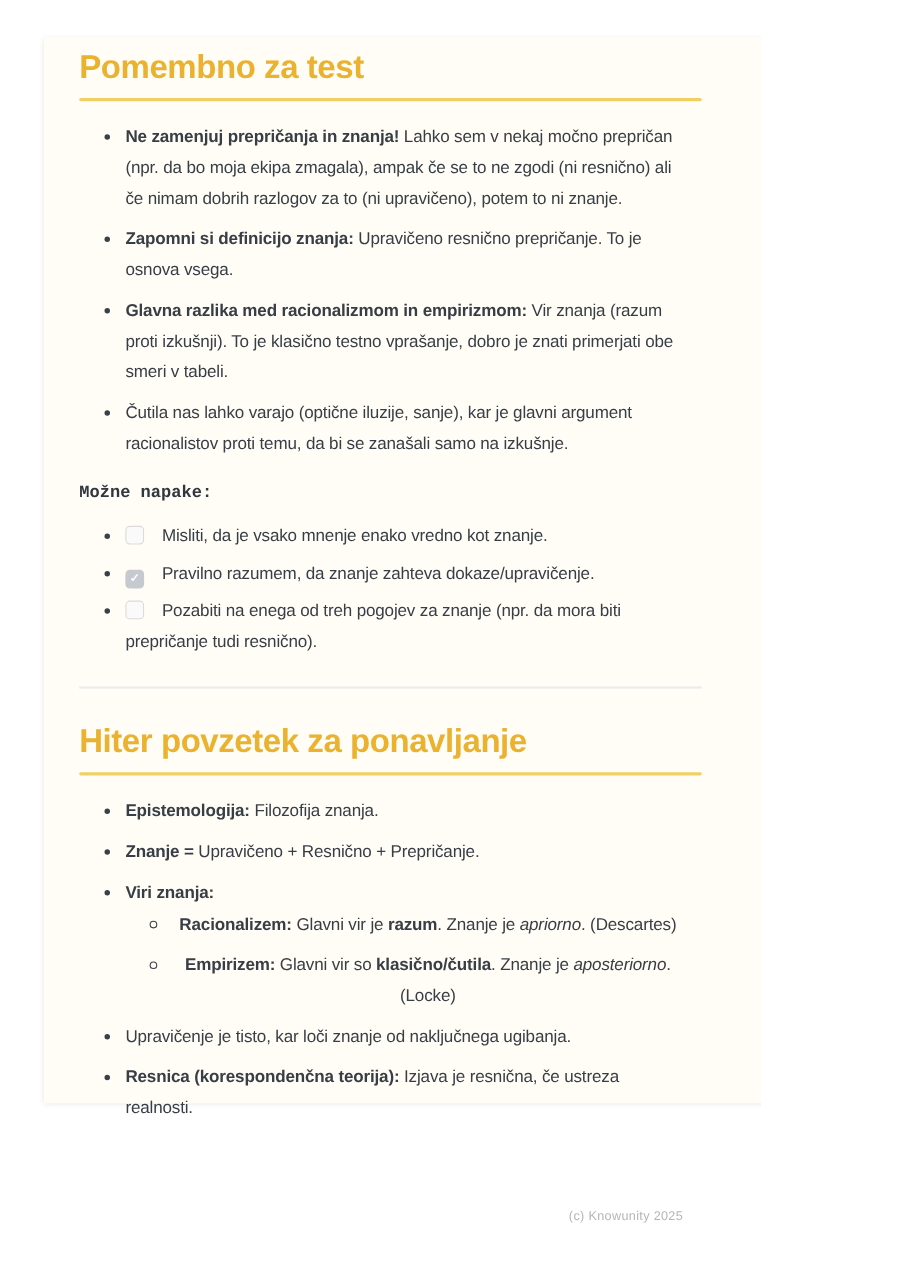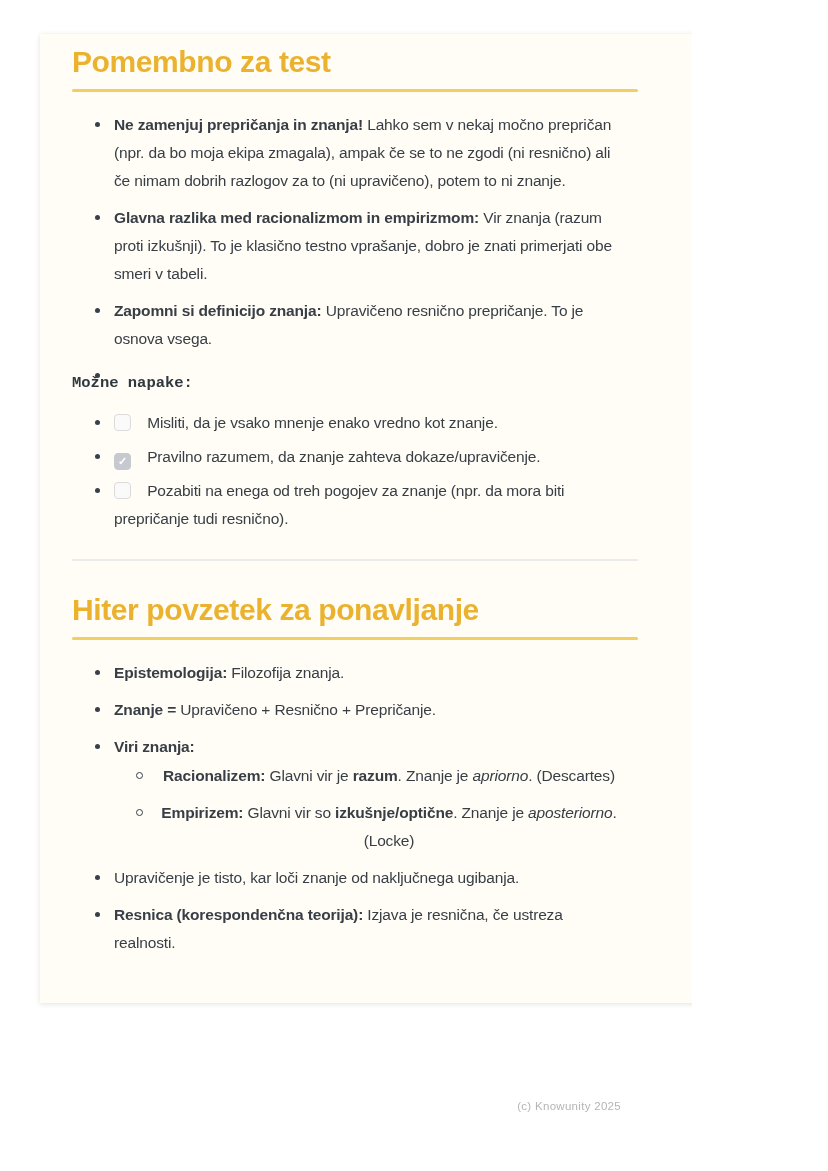--- a/index.html
+++ b/index.html
@@ -163,31 +163,33 @@
 
         <ul class="blist">
           <li>
             <span class="dot"></span>
             <span class="txt"><b>Ne zamenjuj prepričanja in znanja!</b><span> Lahko sem v nekaj močno prepričan
 (npr. da bo moja ekipa zmagala), ampak če se to ne zgodi (ni resnično) ali
 če nimam dobrih razlogov za to (ni upravičeno), potem to ni znanje.</span></span>
           </li>
           <li>
             <span class="dot"></span>
+            <span class="txt"><b>Zapomni si definicijo znanja:</b><span> Upravičeno resnično prepričanje. To je
+osnova vsega.</span></span>
+          </li>
+          <li>
+            <span class="dot"></span>
             <span class="txt"><b>Glavna razlika med racionalizmom in empirizmom:</b><span> Vir znanja (razum
 proti izkušnji). To je klasično testno vprašanje, dobro je znati primerjati obe
 smeri v tabeli.</span></span>
           </li>
           <li>
             <span class="dot"></span>
-            <span class="txt"><b>Zapomni si definicijo znanja:</b><span> Upravičeno resnično prepričanje. To je
-osnova vsega.</span></span>
-          </li>
-          <li>
-            <span class="dot"></span>
+            <span class="txt"><span>Čutila nas lahko varajo (optične iluzije, sanje), kar je glavni argument
+racionalistov proti temu, da bi se zanašali samo na izkušnje.</span></span>
           </li>
         </ul>
 
         <p class="subhead">Možne napake:</p>
 
         <ul class="clist">
           <li>
             <span class="dot"></span>
             <span class="cbox" data-checked="false"></span>
             <span class="txt"><span>Misliti, da je vsako mnenje enako vredno kot znanje.</span></span>
@@ -224,21 +226,21 @@
           <li>
             <span class="dot"></span>
             <span class="txt"><b>Viri znanja:</b></span>
             <ul class="sublist">
               <li>
                 <span class="circle"></span>
                 <span class="txt"><b>Racionalizem:</b><span> Glavni vir je </span><b>razum</b><span>. Znanje je </span><i>apriorno</i><span>. (Descartes)</span></span>
               </li>
               <li>
                 <span class="circle"></span>
-                <span class="txt"><b>Empirizem:</b><span> Glavni vir so </span><b>izkušnje/optične</b><span>. Znanje je </span><i>aposteriorno</i><span>.
+                <span class="txt"><b>Empirizem:</b><span> Glavni vir so </span><b>klasično/čutila</b><span>. Znanje je </span><i>aposteriorno</i><span>.
 (Locke)</span></span>
               </li>
             </ul>
           </li>
           <li>
             <span class="dot"></span>
             <span class="txt"><span>Upravičenje je tisto, kar loči znanje od naključnega ugibanja.</span></span>
           </li>
           <li>
             <span class="dot"></span>

